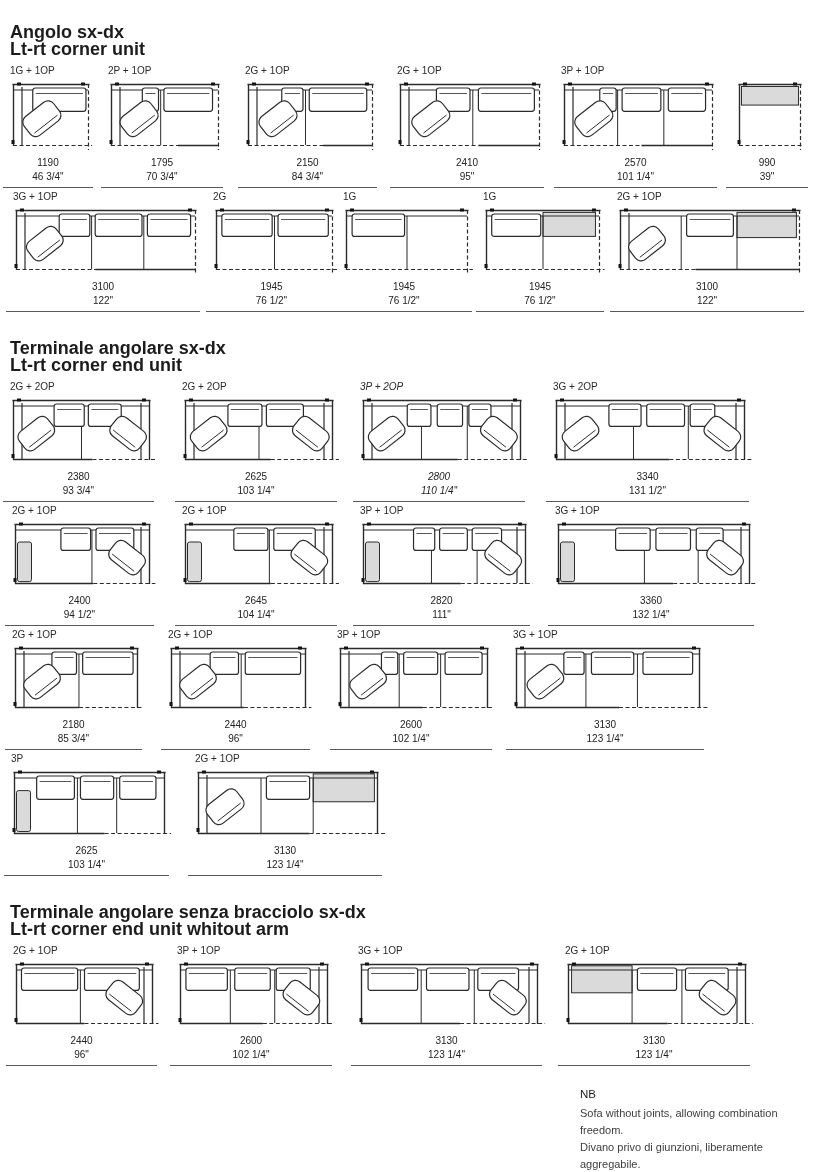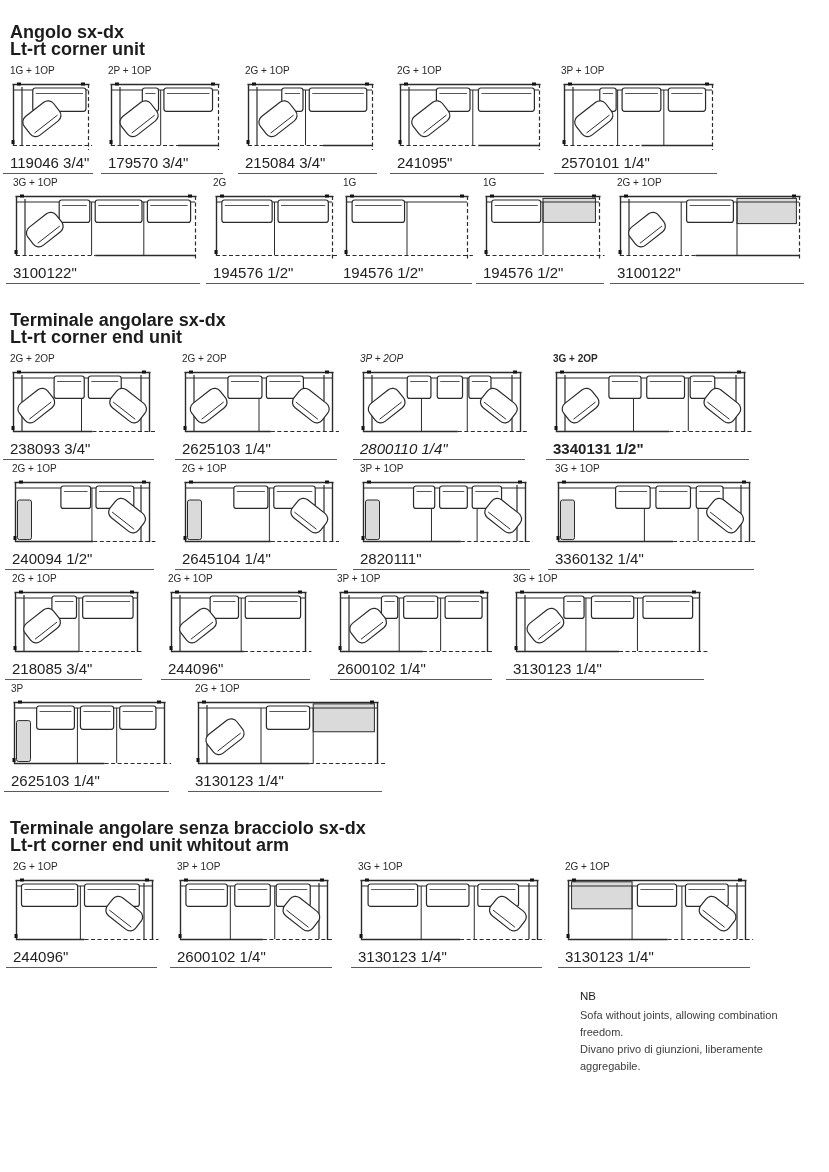--- a/index.html
+++ b/index.html
@@ -7,21 +7,21 @@
        font-family:"Liberation Sans",sans-serif;color:#1c1c1c;position:relative}
   .page{padding:8px 10px 0 10px}
   .sec + .sec{margin-top:28px}
   .sec-title{font-size:18px;font-weight:bold;line-height:17px;margin:16px 0 6px 0}
   .t-it,.t-en{display:block}
   .row{display:flex;align-items:flex-start;margin-bottom:2px}
   .item{display:flex;flex-direction:column}
   .item-label{font-size:10px;color:#2a2a2a;min-height:14px;line-height:14px;margin-bottom:3px;white-space:nowrap}
   .diagram{line-height:0}
   .diagram svg{overflow:visible;display:block}
-  .dims{margin-top:4px;display:flex;flex-direction:row;align-items:flex-start;font-size:15px;line-height:14px;color:#222}
+  .dims{margin-top:4px;display:flex;flex-direction:column;align-items:center;font-size:10px;line-height:14px;color:#222}
   .dim-mm,.dim-in{width:max-content;white-space:nowrap}
   .rule{align-self:center;width:calc(100% + 14px);min-width:82px;border-top:1px solid #5a5a5a;height:0;margin-top:3px}
   .note{margin-left:570px;margin-top:20px;font-size:11px;line-height:17px;color:#3d3d3d}
   .note-title{font-weight:normal;font-size:11.5px;color:#1c1c1c;margin-bottom:2px}
 </style>
 </head>
 <body>
 
 <div class="page">
 
@@ -183,20 +183,41 @@
               <rect x="141" y="-1.5" width="4" height="3" fill="#141414"></rect>
               <rect x="-1.5" y="56" width="3" height="4" fill="#141414"></rect>
             </svg>
           </div>
           <div class="dims">
             <div class="dim-mm">2570</div>
             <div class="dim-in">101 1/4"</div>
           </div>
           <div class="rule"></div>
         </div>
+        <div class="item" style="margin-left: 26px; width: 62px;">
+          <div class="item-label"></div>
+          <div class="diagram">
+            <svg width="72" height="71" viewBox="-3 -3 72 71">
+              <rect x="0" y="0" width="62" height="62" fill="#ffffff"></rect>
+              <rect x="2.48" y="2.48" width="57.04" height="18.599999999999998" fill="#dadada" stroke="#2b2b2b" stroke-width="1"></rect>
+              <line x1="-0.5" y1="0.5" x2="62.5" y2="0.5" stroke="#2b2b2b" stroke-width="1.4"></line>
+              <line x1="0.5" y1="0" x2="0.5" y2="62" stroke="#2b2b2b" stroke-width="1.4"></line>
+              <line x1="61.5" y1="0" x2="61.5" y2="66" stroke="#2b2b2b" stroke-width="1.2" stroke-dasharray="4 2.5"></line>
+              <line x1="0" y1="61.5" x2="64.48" y2="61.5" stroke="#2b2b2b" stroke-width="1.2" stroke-dasharray="4 2.5"></line>
+              <rect x="4" y="-1.5" width="4" height="3" fill="#141414"></rect>
+              <rect x="54" y="-1.5" width="4" height="3" fill="#141414"></rect>
+              <rect x="-1.5" y="56" width="3" height="4" fill="#141414"></rect>
+            </svg>
+          </div>
+          <div class="dims">
+            <div class="dim-mm">990</div>
+            <div class="dim-in">39"</div>
+          </div>
+          <div class="rule"></div>
+        </div>
       </div>
     <div class="row">
         <div class="item" style="margin-left: 3px; width: 180px;">
           <div class="item-label">3G + 1OP</div>
           <div class="diagram">
             <svg width="190" height="69" viewBox="-3 -3 190 69">
               <rect x="0" y="0" width="180" height="60" fill="#ffffff"></rect>
               <line x1="1" y1="6" x2="179" y2="6" stroke="#2b2b2b" stroke-width="1"></line>
               <line x1="75.6" y1="6" x2="75.6" y2="59" stroke="#2b2b2b" stroke-width="1"></line>
               <line x1="127.8" y1="6" x2="127.8" y2="59" stroke="#2b2b2b" stroke-width="1"></line>
@@ -450,21 +471,21 @@
               <rect x="150" y="-1.5" width="4" height="3" fill="#141414"></rect>
               <rect x="-1.5" y="54" width="3" height="4" fill="#141414"></rect>
             </svg>
           </div>
           <div class="dims">
             <div class="dim-mm">2800</div>
             <div class="dim-in">110 1/4"</div>
           </div>
           <div class="rule"></div>
         </div>
-        <div class="item" style="margin-left: 35px; width: 189px; font-weight: bold;">
+        <div class="item" style="margin-left: 35px; width: 189px;">
           <div class="item-label">3G + 2OP</div>
           <div class="diagram">
             <svg width="199" height="69" viewBox="-3 -3 199 69">
               <rect x="0" y="0" width="189" height="60" fill="#ffffff"></rect>
               <line x1="1" y1="6" x2="188" y2="6" stroke="#2b2b2b" stroke-width="1"></line>
               <line x1="77.49" y1="6" x2="77.49" y2="59" stroke="#2b2b2b" stroke-width="1"></line>
               <line x1="132.29999999999998" y1="6" x2="132.29999999999998" y2="59" stroke="#2b2b2b" stroke-width="1"></line>
               <line x1="9" y1="3" x2="9" y2="59" stroke="#2b2b2b" stroke-width="1.2"></line>
               <line x1="180" y1="3" x2="180" y2="59" stroke="#2b2b2b" stroke-width="1.2"></line>
               <rect x="52.92" y="4" width="32.129999999999995" height="22.4" rx="2.5" fill="#fff" stroke="#2b2b2b" stroke-width="1.2"></rect>

